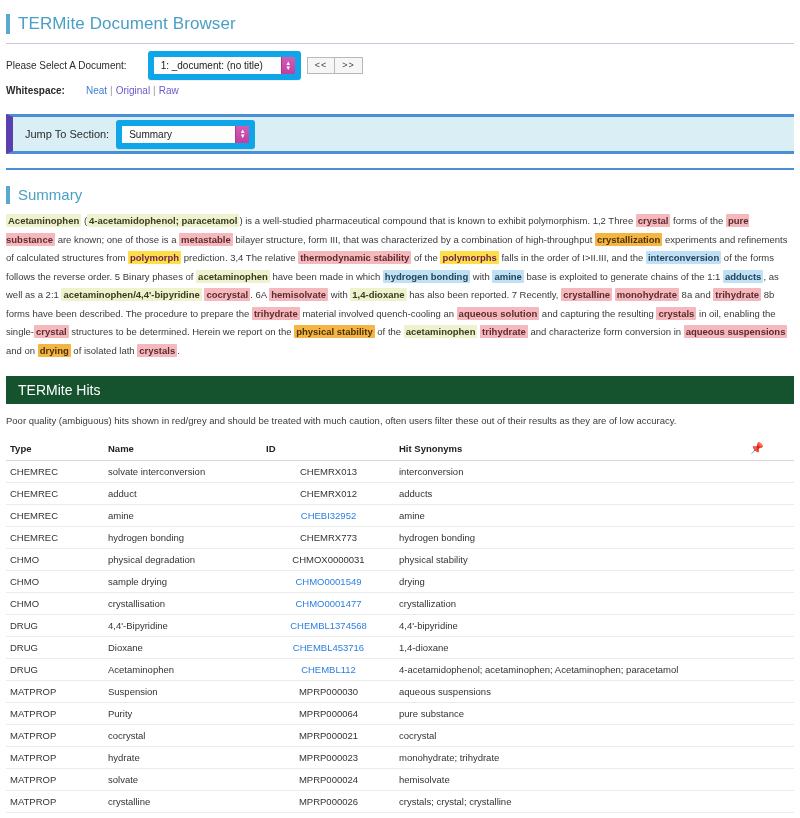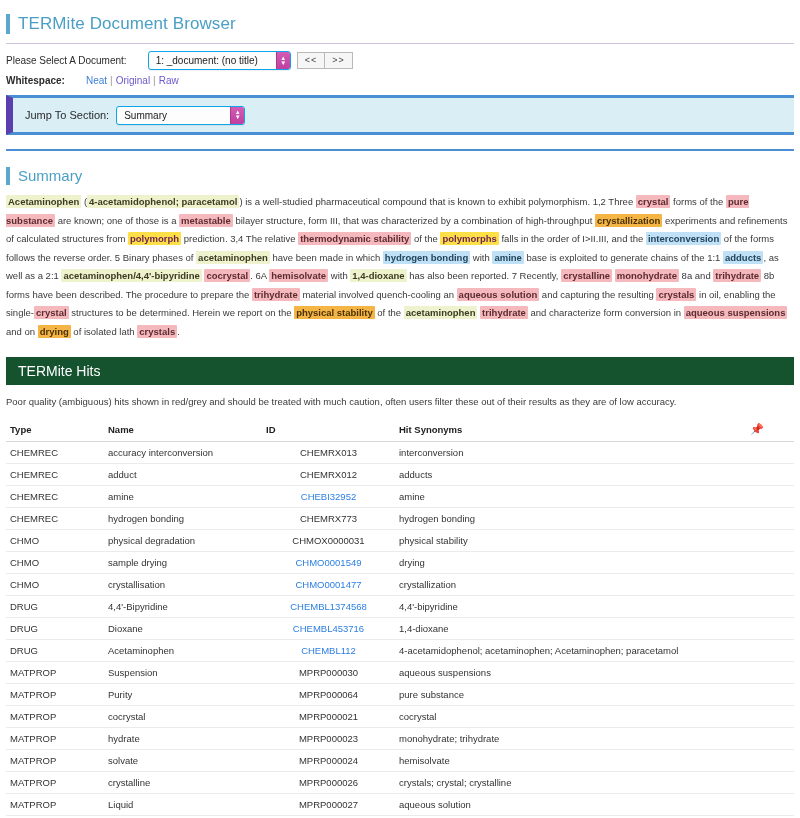--- a/index.html
+++ b/index.html
@@ -56,21 +56,21 @@
     font-weight: bold;
     color: #2b2b2b;
     margin-right: 21px;
     white-space: nowrap;
   }
   .ctl-label.plain { font-weight: normal; }
 
   .fake-select {
     display: inline-flex;
     align-items: stretch;
-    border: 1px solid #0ea5e9;
+    border: 6px solid #0ea5e9;
     background: #fdfdfd;
     border-radius: 3px;
     height: 17px;
     overflow: hidden;
     box-shadow: 0 1px 0 rgba(0,0,0,.06);
   }
   .fake-select .sel-text {
     padding: 0 8px 0 7px;
     font-size: 10px;
     line-height: 17px;
@@ -110,21 +110,21 @@
   .ws-links a {
     color: #6a5acd;
     text-decoration: none;
     font-size: 10px;
   }
   .ws-links a.neat { color: #3b7fd4; }
   .ws-links .sep { color: #999; margin: 0 3px; font-size: 10px; }
 
   
   .jump-bar {
-    margin-top: 7px;
+    margin-top: 16px;
     background: #d9eef5;
     border-top: 3px solid #4a8fd4;
     border-bottom: 3px solid #4a8fd4;
     border-left: 7px solid #5b3fae;
     height: 40px;
     display: flex;
     align-items: center;
     padding-left: 12px;
     box-sizing: border-box;
   }
@@ -285,21 +285,21 @@
         <th class="col-id">ID</th>
         <th class="col-syn">Hit Synonyms</th>
         <th class="col-pin">
           <span class="pin-icon">📌</span>
         </th>
       </tr>
     </thead>
     <tbody>
         <tr>
           <td class="col-type">CHEMREC</td>
-          <td class="col-name">accuracy interconversion</td>
+          <td class="col-name">solvate interconversion</td>
           <td class="col-id id"><span class="id-plain">CHEMRX013</span></td>
           <td class="col-syn">interconversion</td>
           <td class="col-pin"></td>
         </tr>
         <tr>
           <td class="col-type">CHEMREC</td>
           <td class="col-name">adduct</td>
           <td class="col-id id"><span class="id-plain">CHEMRX012</span></td>
           <td class="col-syn">adducts</td>
           <td class="col-pin"></td>

